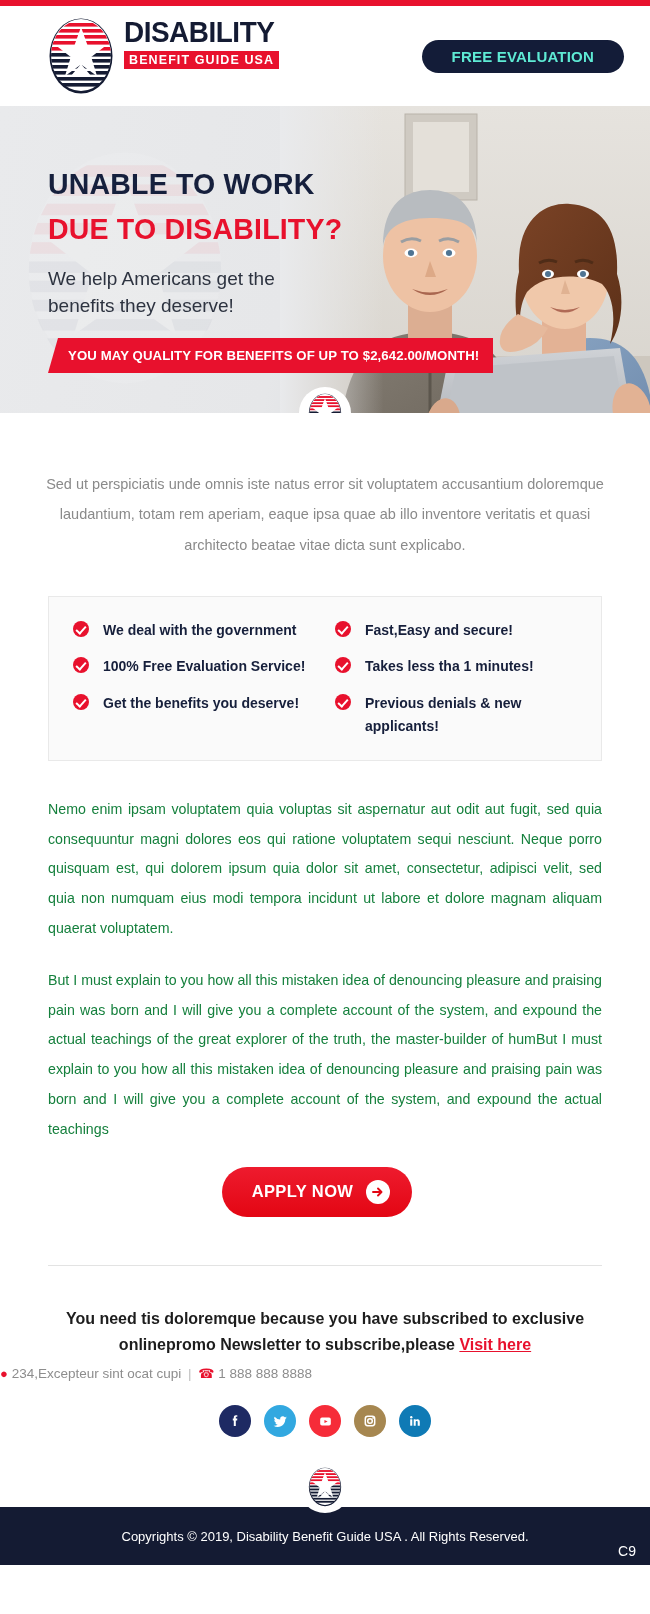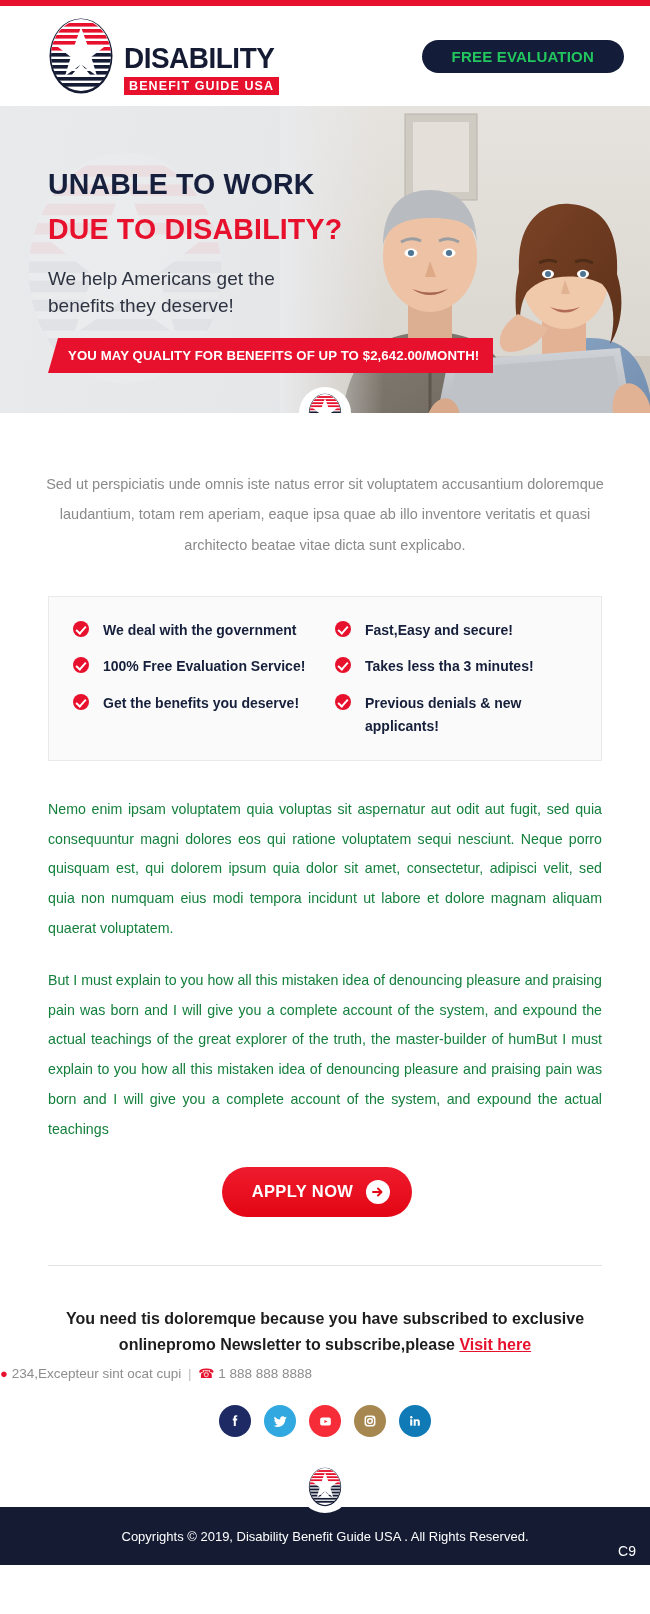--- a/index.html
+++ b/index.html
@@ -25,21 +25,21 @@
   
   .header {
     height: 100px;
     background: #fff;
     display: flex;
     align-items: center;
     padding: 0 26px 0 48px;
     justify-content: space-between;
   }
 
-  .brand { display: flex; align-items: flex-end; gap: 10px; }
+  .brand { display: flex; align-items: flex-start; gap: 10px; }
 
   .logo-mark {
     width: 66px; height: 78px;
     position: relative;
     flex: 0 0 auto;
   }
   .logo-mark svg { display: block; }
 
   .brand-text { display: flex; flex-direction: column; align-items: flex-start; }
   .brand-name {
@@ -58,21 +58,21 @@
     color: #fff;
     font-size: 12.5px;
     font-weight: bold;
     letter-spacing: 1.1px;
     padding: 2px 5px 2px 5px;
     line-height: 1.15;
   }
 
   .btn-eval {
     background: #131c38;
-    color: #22c55e;
+    color: #5eead4;
     border: none;
     border-radius: 30px;
     font-size: 15px;
     font-weight: bold;
     letter-spacing: 0.2px;
     padding: 8px 30px;
     cursor: pointer;
     font-family: "Liberation Sans", sans-serif;
   }
 
@@ -534,21 +534,21 @@
         <span class="feat-text">Get the benefits you deserve!</span>
       </div>
     </div>
     <div class="feat-col">
       <div class="feat-row">
         <span class="check"></span>
         <span class="feat-text">Fast,Easy and secure!</span>
       </div>
       <div class="feat-row">
         <span class="check"></span>
-        <span class="feat-text">Takes less tha 3 minutes!</span>
+        <span class="feat-text">Takes less tha 1 minutes!</span>
       </div>
       <div class="feat-row">
         <span class="check"></span>
         <span class="feat-text">Previous denials &amp; new applicants!</span>
       </div>
     </div>
   </div>
 
   <div class="body-copy">
     <p>Nemo enim ipsam voluptatem quia voluptas sit aspernatur aut odit aut fugit, sed quia consequuntur magni dolores eos qui ratione voluptatem sequi nesciunt. Neque porro quisquam est, qui dolorem ipsum quia dolor sit amet, consectetur, adipisci velit, sed quia non numquam eius modi tempora incidunt ut labore et dolore magnam aliquam quaerat voluptatem.</p>

